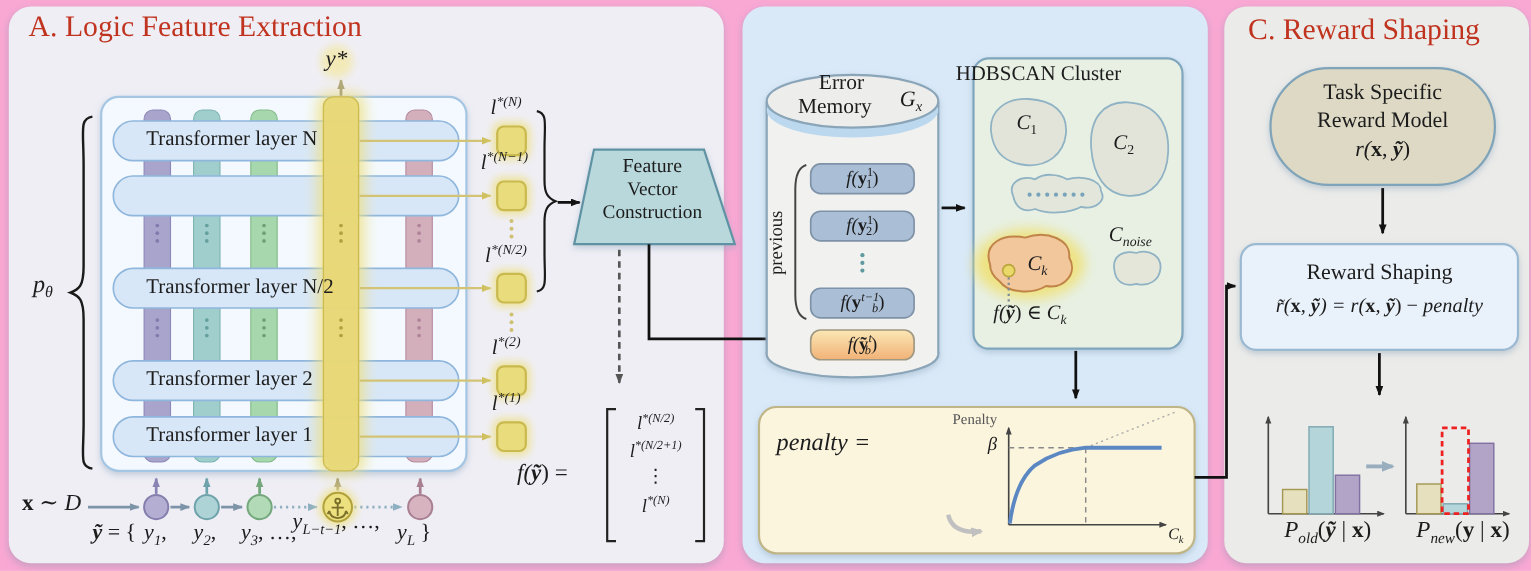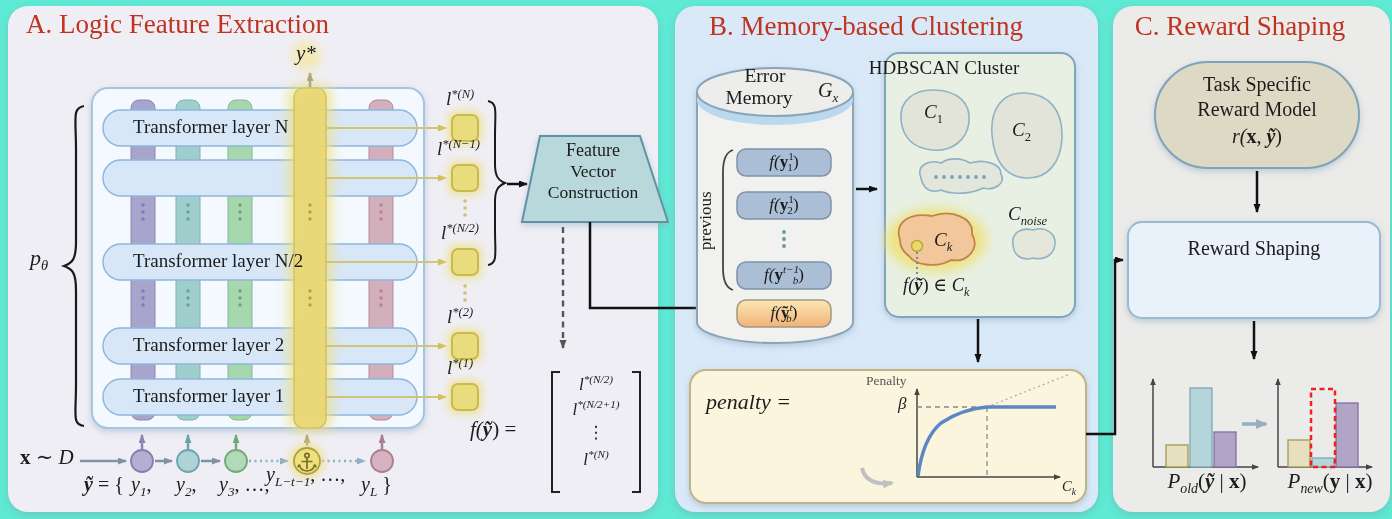--- a/index.html
+++ b/index.html
@@ -1,16 +1,16 @@
 <!DOCTYPE html>
 <html><head>
 <meta charset="utf-8">
 <style>
   html,body{margin:0;padding:0;background:#ffffff}
-  .canvas{position:relative;width:1392px;height:519px;background:#5eead4;
+  .canvas{position:relative;width:1392px;height:519px;background:#f9a8d4;
     font-family:"Liberation Serif","DejaVu Serif",serif;color:#1c1c1c;overflow:hidden}
   .panel{position:absolute;border-radius:20px;box-shadow:0 3px 7px rgba(130,145,165,.38)}
   .pA{left:8px;top:6px;width:650px;height:506px;background:#efeef5}
   .pB{left:675px;top:6px;width:423px;height:506px;background:#d9e9f8}
   .pC{left:1113px;top:6px;width:277px;height:506px;background:#ebebe9}
   svg.shapes{position:absolute;left:0;top:0}
   .lbl{position:absolute;white-space:nowrap;line-height:1.06}
   .ctr{transform:translateX(-50%)}
   .red{color:#c0331f}
   .it{font-style:italic}
@@ -313,21 +313,20 @@
   <div class="lbl ctr" style="left:596px;top:424px;font-size:17px">⋮</div>
   <div class="lbl ctr" style="left:596px;top:451px;font-size:17px"><i>l</i><sup class="it">*(N)</sup></div>
   <div class="lbl" style="left:20px;top:446px;font-size:21px"><b>x</b><i> ∼ D</i></div>
   <div class="lbl" style="left:84px;top:474px;font-size:20px"><b class="it">ỹ</b><span> = {</span></div>
   <div class="lbl" style="left:131px;top:474px;font-size:20px"><i>y</i><sub class="it">1</sub><span>,</span></div>
   <div class="lbl" style="left:176px;top:474px;font-size:20px"><i>y</i><sub class="it">2</sub><span>,</span></div>
   <div class="lbl" style="left:219px;top:474px;font-size:20px"><i>y</i><sub class="it">3</sub><span>, …,</span></div>
   <div class="lbl" style="left:266px;top:464px;font-size:20px"><i>y</i><sub class="it">L−t−1</sub><span>, …,</span></div>
   <div class="lbl" style="left:361px;top:474px;font-size:20px"><i>y</i><sub class="it">L</sub><span> }</span></div>
 
-  <div class="lbl red ctr" style="left:866px;top:12px;font-size:27px">B. Memory-based Clustering</div>
   <div class="lbl ctr" style="left:765px;top:66px;font-size:19.5px">Error</div>
   <div class="lbl ctr" style="left:759px;top:88px;font-size:19.5px">Memory</div>
   <div class="lbl" style="left:818px;top:80px;font-size:20px"><i>G</i><sub class="it">x</sub></div>
   <div class="lbl vtext" style="left:697px;top:166px;height:110px;font-size:17px">previous</div>
   <div class="lbl ctr" style="left:784px;top:153px;font-size:17px"><i>f(</i><b>y</b><sup>1</sup><sub class="pull">1</sub><span>)</span></div>
   <div class="lbl ctr" style="left:784px;top:196px;font-size:17px"><i>f(</i><b>y</b><sup>1</sup><sub class="pull">2</sub><span>)</span></div>
   <div class="lbl ctr" style="left:784px;top:266px;font-size:17px"><i>f(</i><b>y</b><sup class="it">t−1</sup><sub class="pull it">b</sub><span>)</span></div>
   <div class="lbl ctr" style="left:784px;top:304px;font-size:17px"><i>f(</i><b>ỹ</b><sup class="it">t</sup><sub class="pull it">b</sub><span>)</span></div>
   <div class="lbl ctr" style="left:944px;top:58px;font-size:19px">HDBSCAN Cluster</div>
   <div class="lbl" style="left:924px;top:102px;font-size:19px"><i>C</i><sub>1</sub></div>
@@ -338,15 +337,16 @@
   <div class="lbl it" style="left:706px;top:390px;font-size:22px">penalty =</div>
   <div class="lbl gray" style="left:866px;top:374px;font-size:13.5px">Penalty</div>
   <div class="lbl it" style="left:898px;top:395px;font-size:17px">β</div>
   <div class="lbl" style="left:1062px;top:479px;font-size:14.5px"><i>C</i><sub class="it">k</sub></div>
 
   <div class="lbl red ctr" style="left:1240px;top:12px;font-size:27px">C. Reward Shaping</div>
   <div class="lbl ctr" style="left:1257px;top:74px;font-size:20px">Task Specific</div>
   <div class="lbl ctr" style="left:1257px;top:99px;font-size:20px">Reward Model</div>
   <div class="lbl ctr" style="left:1257px;top:126px;font-size:20px"><i>r(</i><b>x</b><span>, </span><b class="it">ỹ</b><span>)</span></div>
   <div class="lbl ctr" style="left:1254px;top:238px;font-size:20px">Reward Shaping</div>
+  <div class="lbl ctr" style="left:1254px;top:270px;font-size:18.5px"><i>r̃(</i><b>x</b><span>, </span><b class="it">ỹ</b><i>) = r(</i><b>x</b><span>, </span><b class="it">ỹ</b><span>) − </span><i>penalty</i></div>
   <div class="lbl ctr" style="left:1207px;top:470px;font-size:21px"><i>P</i><sub class="it">old</sub><span>(</span><b class="it">ỹ</b><span> | </span><b>x</b><span>)</span></div>
   <div class="lbl ctr" style="left:1330px;top:470px;font-size:21px"><i>P</i><sub class="it">new</sub><span>(</span><b>y</b><span> | </span><b>x</b><span>)</span></div>
 </div>
 
 </body></html>

